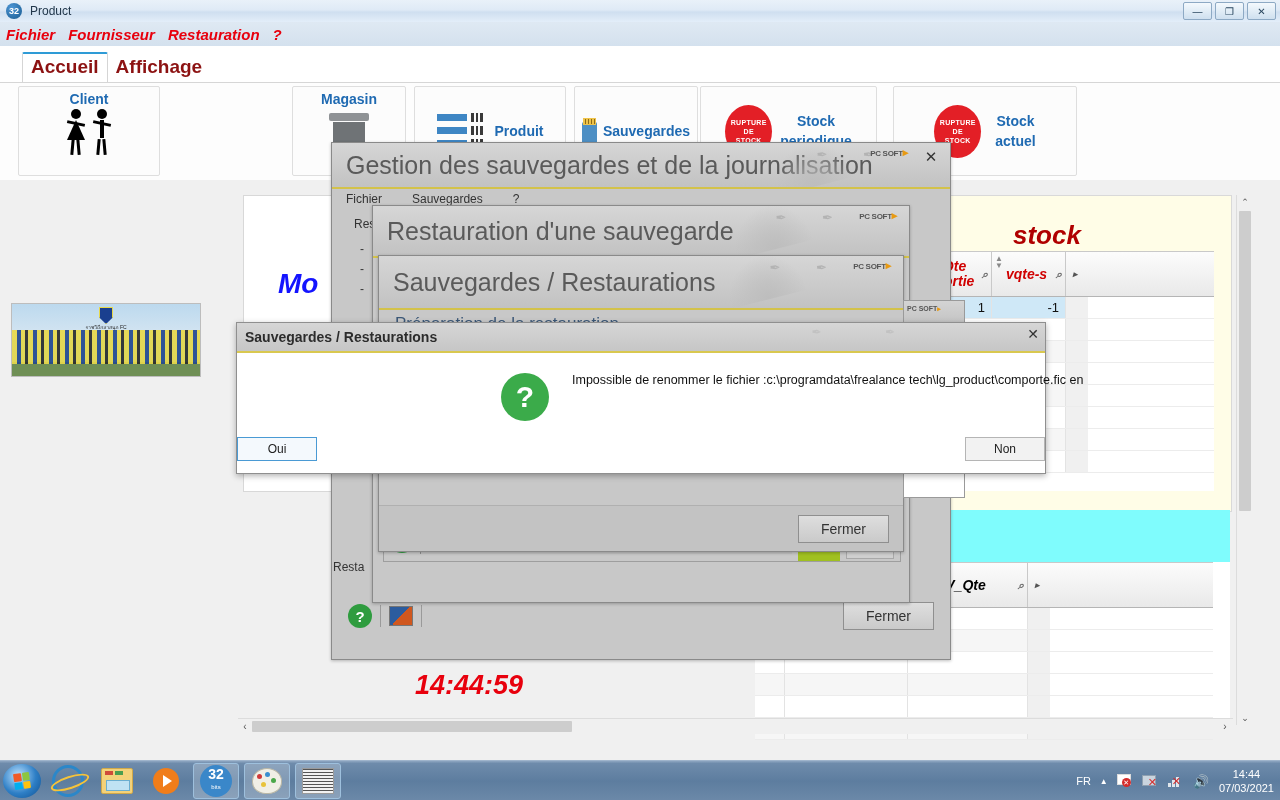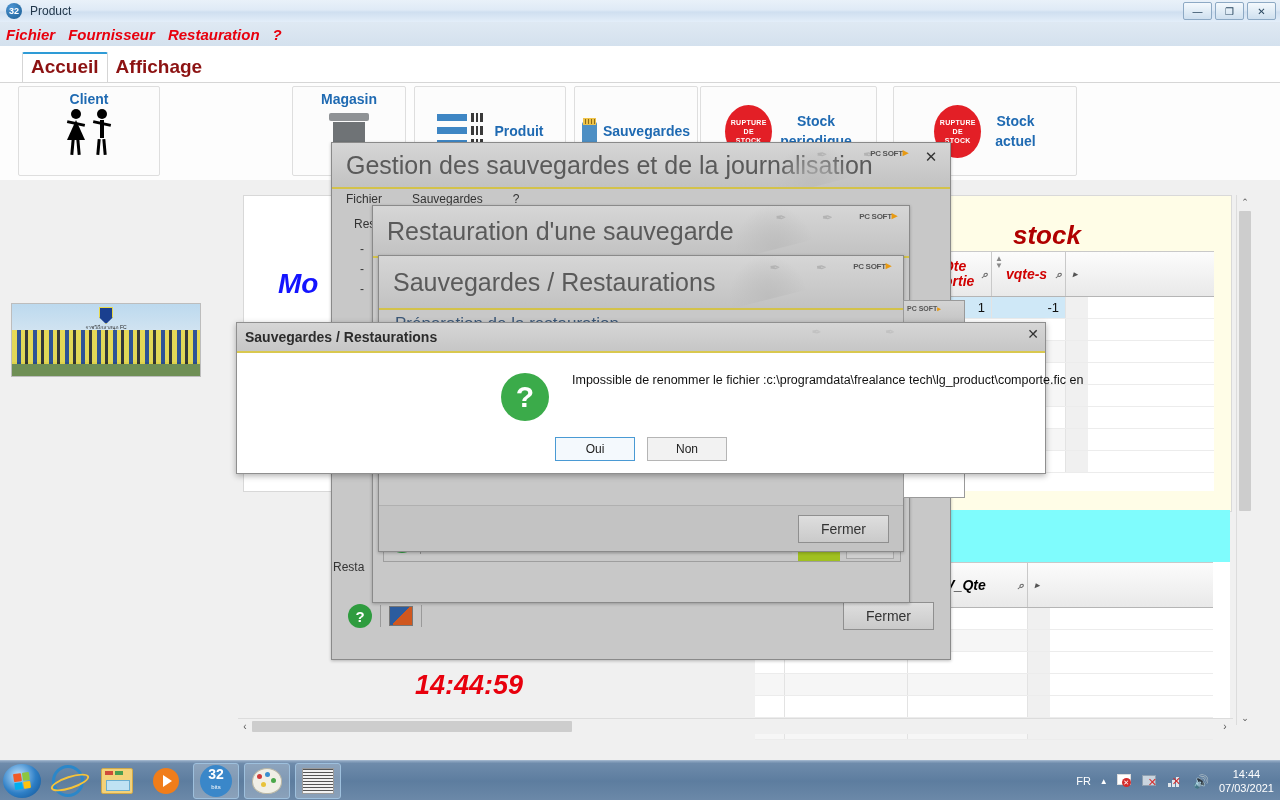--- a/index.html
+++ b/index.html
@@ -188,21 +188,21 @@
   }
   #msgdlg .cap .t{font-size:14px;font-weight:bold;color:#2c2c2c;padding-left:8px;}
   #msgdlg .cap .x{position:absolute;right:6px;top:3px;font-size:14px;color:#333;}
   #msgdlg .cap .birds{position:absolute;right:120px;top:2px;color:#c2c2c2;font-size:12px;letter-spacing:30px;}
   #msgdlg .qmark{
     position:absolute;left:264px;top:50px;width:48px;height:48px;border-radius:50%;
     background:#3bab4a;color:#fff;font-size:30px;font-weight:bold;
     display:flex;align-items:center;justify-content:center;
   }
   #msgdlg .mtxt{position:absolute;left:335px;top:48px;width:600px;font-size:12.5px;color:#111;line-height:19px;}
-  #msgdlg .btns{position:absolute;left:0;top:114px;width:100%;display:flex;justify-content:center;gap:12px;}
+  #msgdlg .btns{position:absolute;left:0;top:114px;width:100%;display:flex;justify-content:space-between;gap:12px;}
   #msgdlg .mbtn{width:78px;height:22px;border:1px solid #b5b5b5;background:#f2f2f2;font-size:12px;color:#222;display:flex;align-items:center;justify-content:center;}
   #msgdlg .mbtn.def{border:1px solid #4a9ad4;background:#f4f9fd;}
 
   .helpb{width:24px;height:24px;border-radius:50%;background:#2f9c3f;color:#fff;font-size:15px;font-weight:bold;display:flex;align-items:center;justify-content:center;}
 
   
   #taskbar{
     left:0;top:760px;width:1280px;height:40px;
     background:linear-gradient(180deg,#8fa7c2 0%,#6e8bab 6%,#5d7d9f 50%,#6c89a9 100%);
     border-top:1px solid #9fb4cc;display:flex;align-items:center;

